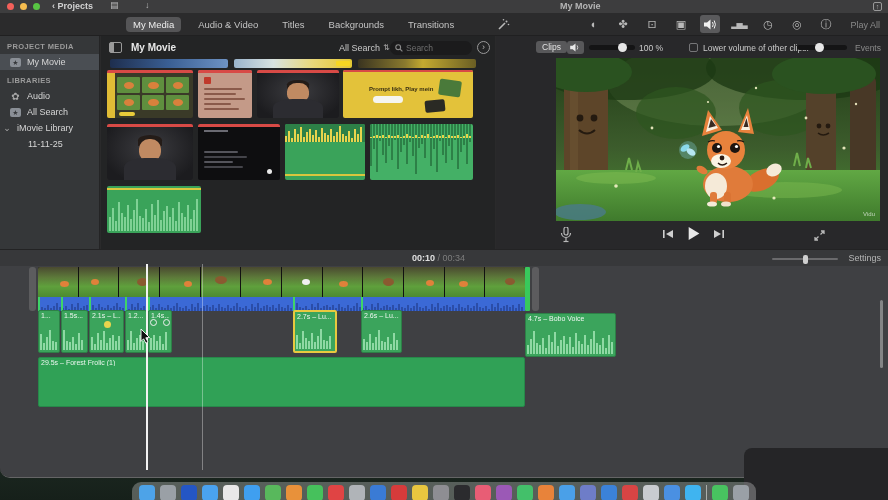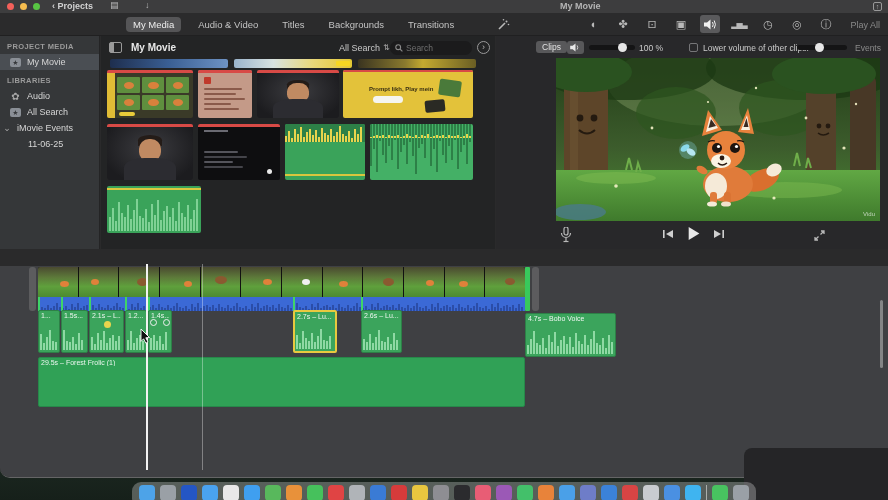--- a/index.html
+++ b/index.html
@@ -235,24 +235,24 @@
       <div class="side-item">
         <span class="side-ic plain">✿</span>
         <span>Audio</span>
       </div>
       <div class="side-item">
         <span class="side-ic">★</span>
         <span>All Search</span>
       </div>
       <div class="side-item" style="padding-left:3px">
         <span class="chev">⌄</span>
-        <span>iMovie Events</span>
+        <span>iMovie Library</span>
       </div>
       <div class="side-item" style="padding-left:28px">
-        <span>11-06-25</span>
+        <span>11-11-25</span>
       </div>
     </div>
 
     <div id="media-panel">
       <div class="mp-header">
         <span id="mp-toggle">
             <i></i>
           </span>
         <span id="mp-title">My Movie</span>
         <span id="mp-filter">
@@ -604,20 +604,31 @@
               <rect x="9.4" y="2" width="1.6" height="8" fill="#cfcfcf"></rect>
           </svg>
         </div>
         <svg id="fullscreen" width="13" height="13" viewBox="0 0 13 13">
           <path d="M8,2 h3 v3 M11,2 l-3.5,3.5 M5,11 h-3 v-3 M2,11 l3.5,-3.5" stroke="#b9b9b9" stroke-width="1.3" fill="none"></path>
         </svg>
       </div>
     </div>
   </div>
 
+  <div id="tl-toolbar">
+    <div id="timecode">
+      <span class="cur">00:10</span>
+      <span class="sep">/</span>
+      <span class="tot">00:34</span>
+    </div>
+    <span id="zoom-slider">
+        <b style="left:50%"></b>
+      </span>
+    <span id="tl-settings">Settings</span>
+  </div>
 
   <div id="timeline">
     <span class="trim" style="left:29px"></span>
     <div id="filmstrip">
         <div class="frame">
           <span style="left: 55%; top: 45%; width: 9px; height: 6px; background: rgb(224, 129, 58);"></span>
         </div>
         <div class="frame">
           <span style="left: 30%; top: 40%; width: 8px; height: 6px; background: rgb(224, 129, 58);"></span>
         </div>

